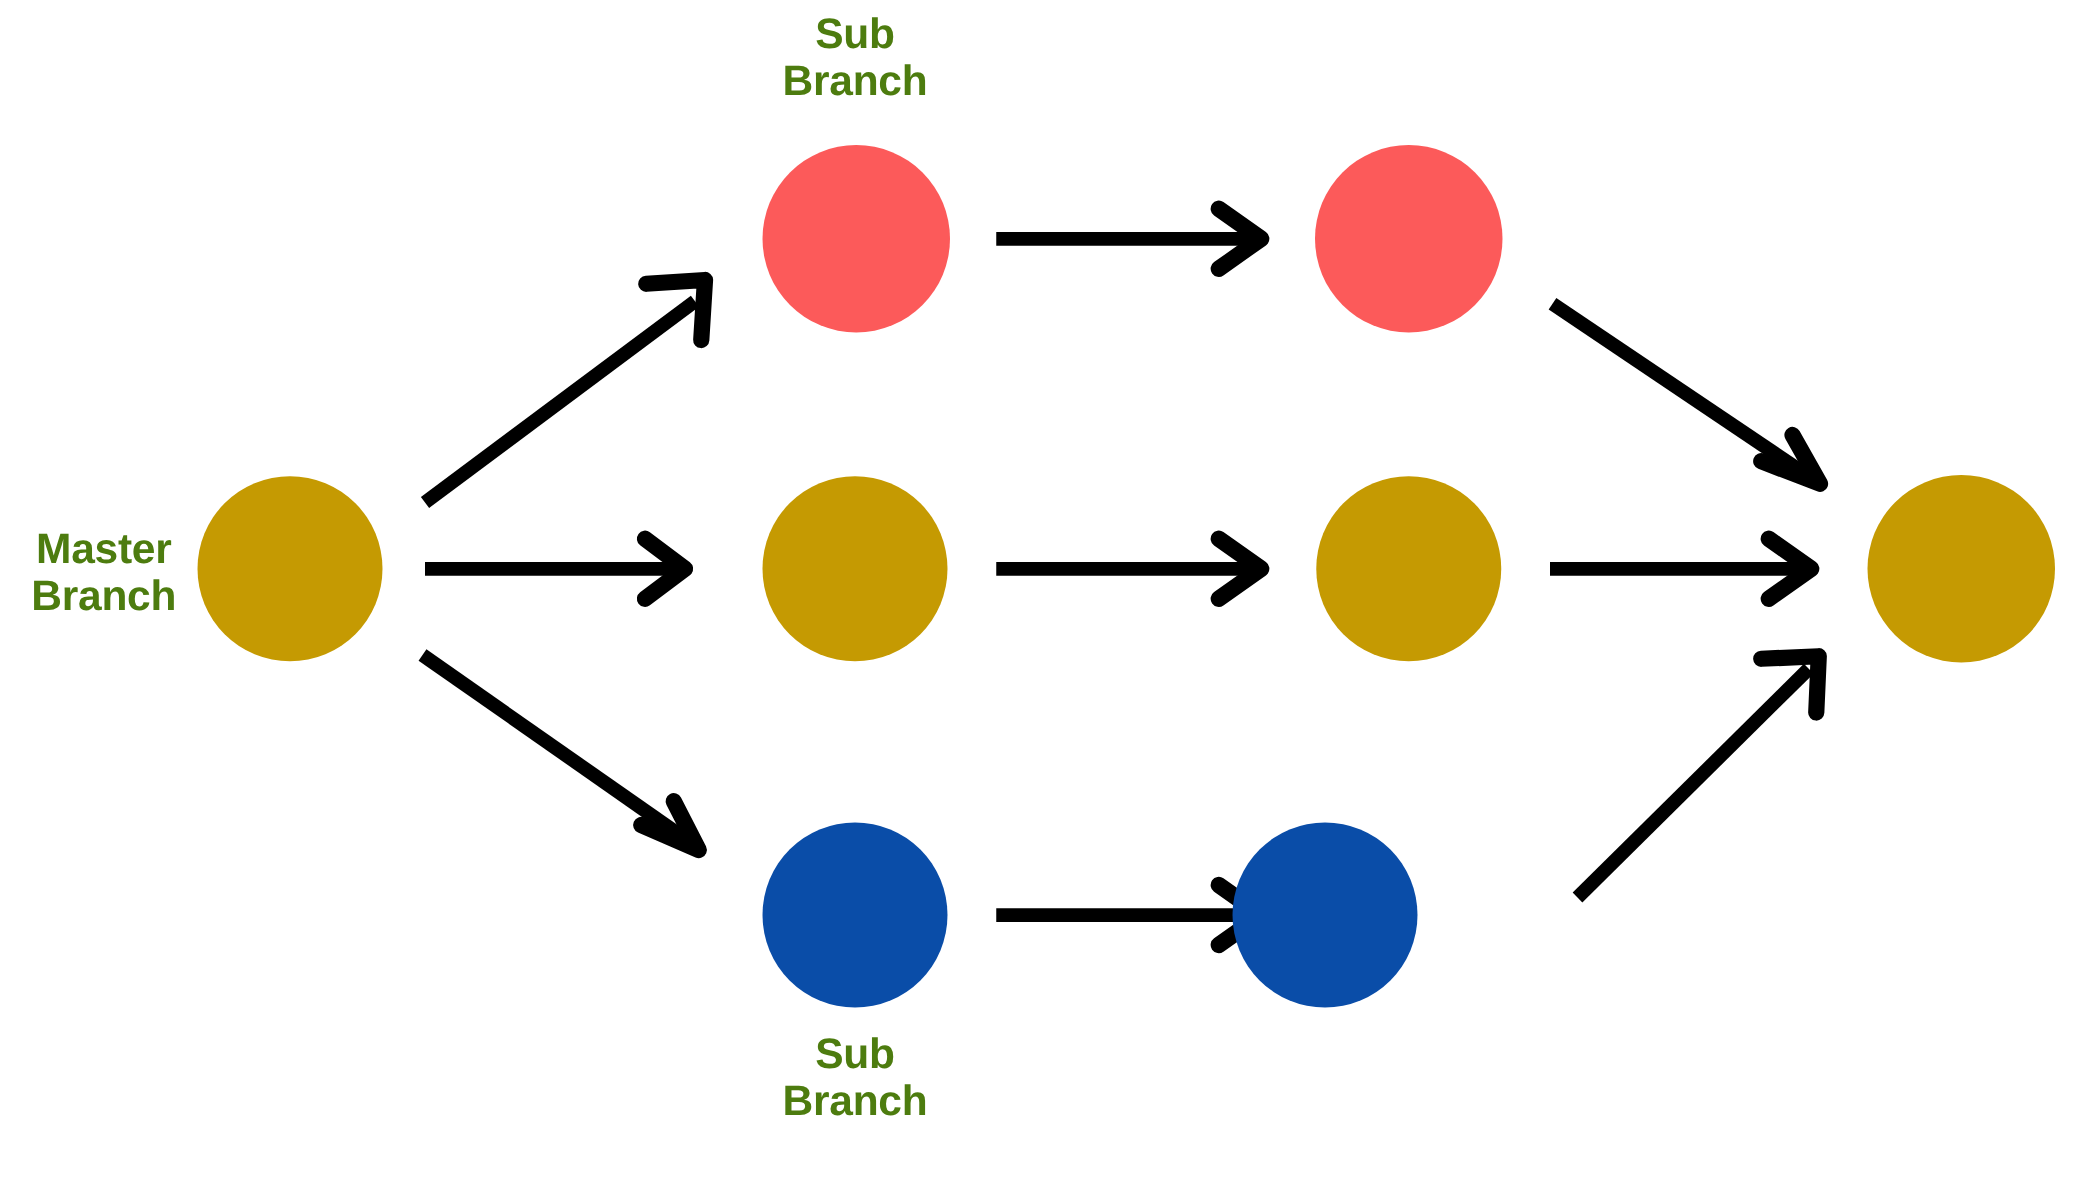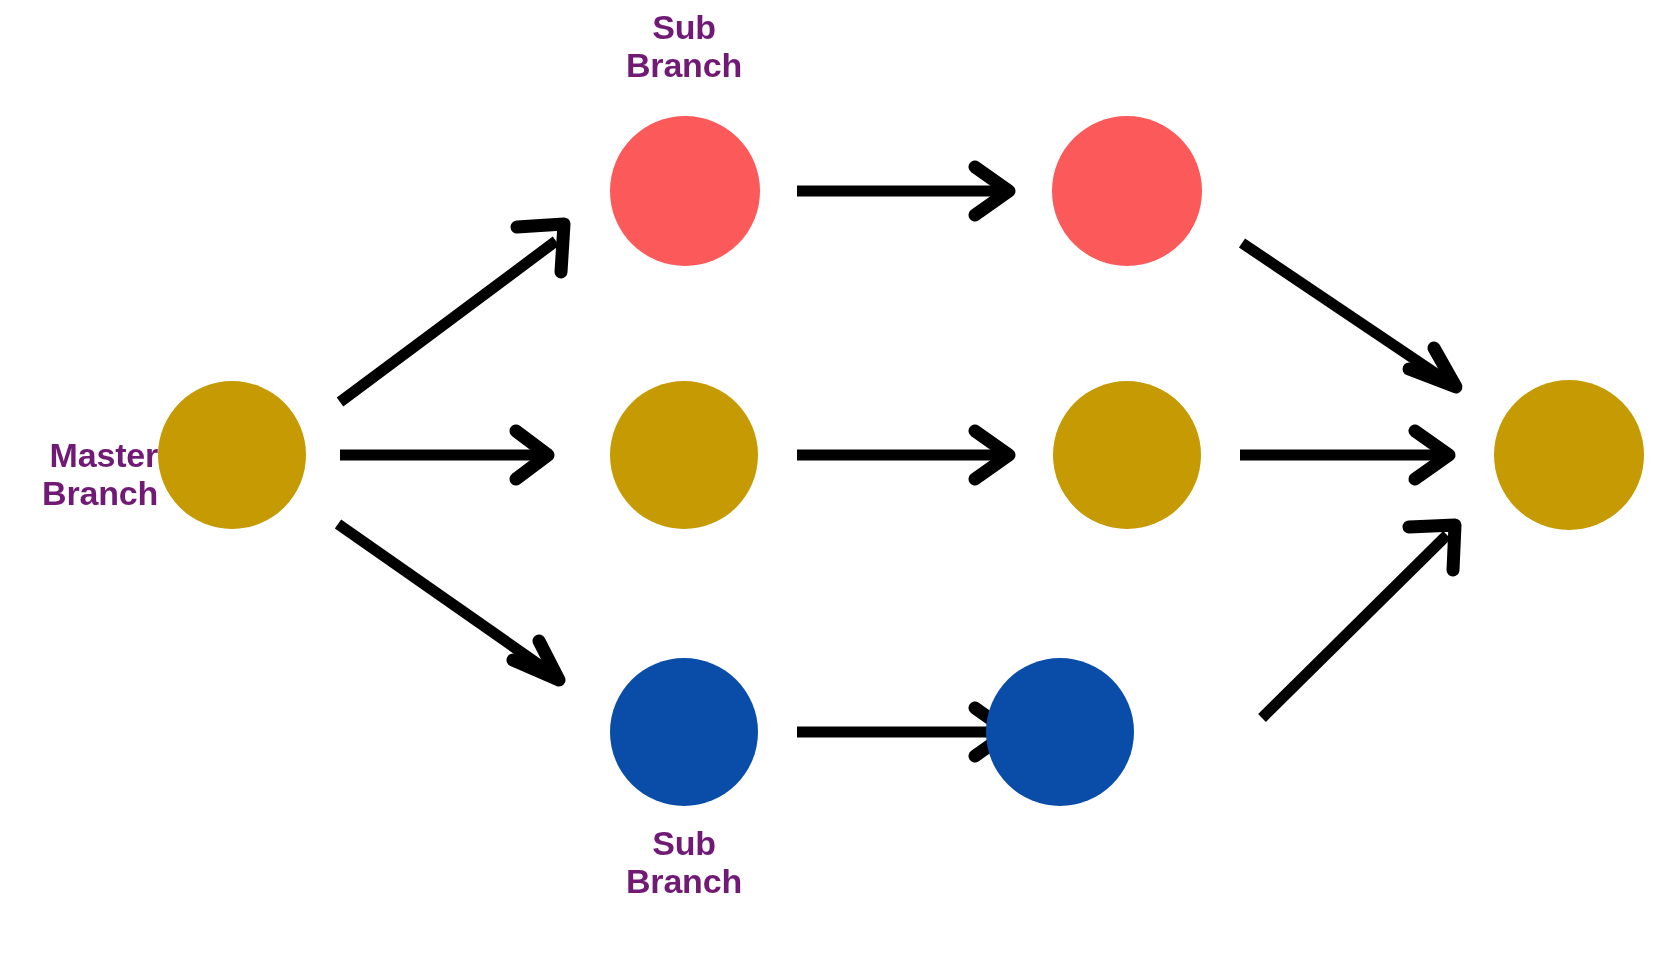--- a/index.html
+++ b/index.html
@@ -23,29 +23,29 @@
     top: 0;
     width: 1659px;
     height: 958px;
   }
   .node-label {
     position: absolute;
     font-family: "Liberation Sans", sans-serif;
     font-weight: bold;
     font-size: 34px;
     line-height: 38px;
-    color: #701a75;
+    color: #4d7c0f;
     white-space: pre-line;
     letter-spacing: -0.2px;
   }
   #label-master-branch {
     left: 8px;
-    top: 436px;
+    top: 420px;
     width: 150px;
-    text-align: right;
+    text-align: center;
   }
   #label-sub-branch-top {
     left: 548px;
     top: 8px;
     width: 272px;
     text-align: center;
   }
   #label-sub-branch-bottom {
     left: 548px;
     top: 824px;

